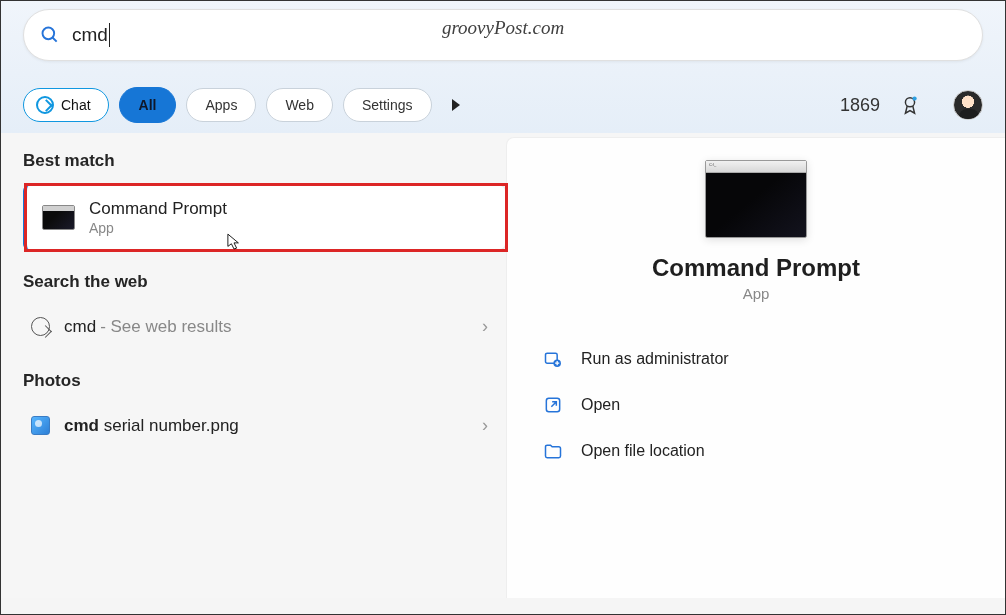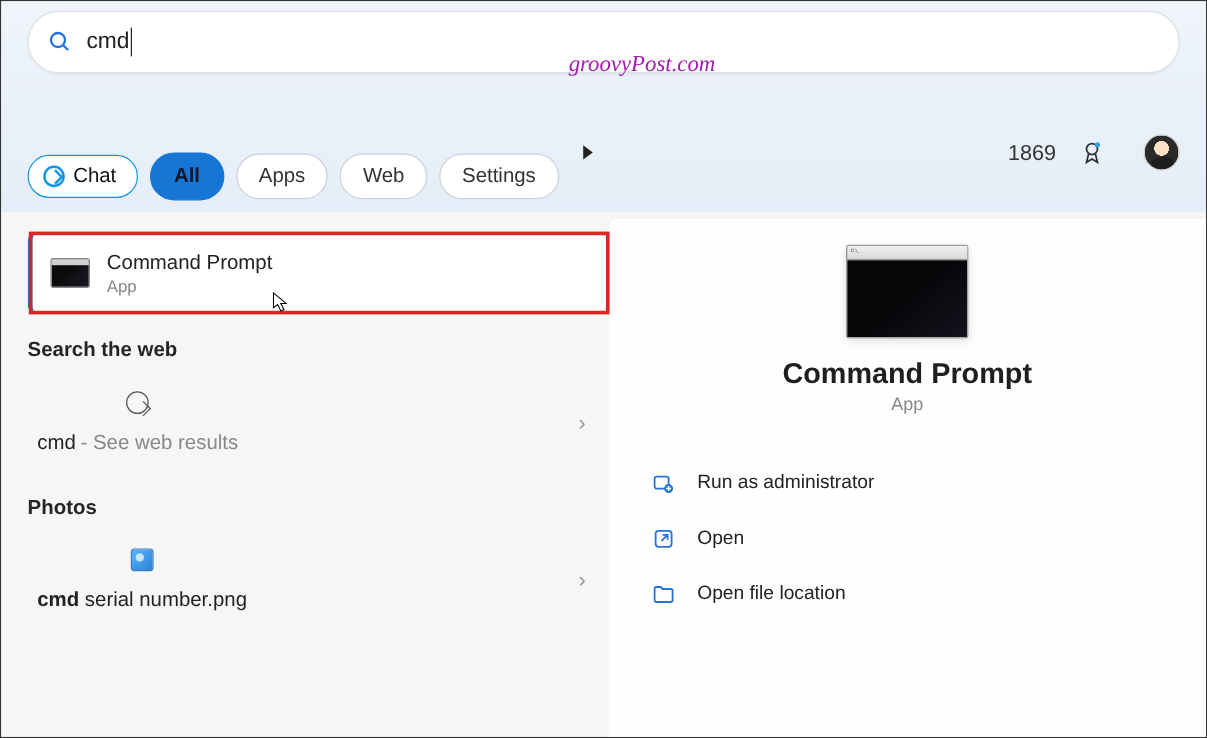--- a/index.html
+++ b/index.html
@@ -2,23 +2,23 @@
 <html><head>
   <meta charset="utf-8">
   <style>
     * { margin: 0; padding: 0; box-sizing: border-box; font-family: "Segoe UI", -apple-system, sans-serif; }
     body { width: 1006px; height: 615px; background: #f5f5f5; overflow: hidden; position: relative; border: 1px solid #333; }
     .top-area { background: linear-gradient(180deg, #f0f5fb 0%, #eaf1f9 100%); padding: 8px 22px 12px; }
     .search-bar { display: flex; align-items: center; background: #fff; border-radius: 28px; padding: 10px 16px; border: 1px solid #e0e0e0; box-shadow: 0 1px 3px rgba(0,0,0,0.06); height: 52px; }
     .search-icon { width: 20px; height: 20px; margin-right: 12px; color: #2674d9; }
     .search-input { border: none; outline: none; font-size: 19px; flex: 1; color: #222; background: transparent; }
     .search-cursor { display: inline-block; width: 1px; height: 24px; background: #222; margin-left: 1px; }
-    .watermark { position: absolute; top: 42px; left: 50%; transform: translateX(-50%); color: #a21caf; font-size: 19px; font-style: italic; font-family: Georgia, serif; pointer-events: none; z-index: 5; margin-left: 32px; }
+    .watermark { position: absolute; top: 16px; left: 50%; transform: translateX(-50%); color: #404040; font-size: 19px; font-style: italic; font-family: Georgia, serif; pointer-events: none; z-index: 5; }
     .filter-row { display: flex; align-items: center; gap: 10px; padding: 14px 22px 10px; background: linear-gradient(180deg, #eaf1f9 0%, #e5eef8 100%); }
-    .pill { display: inline-flex; align-items: center; justify-content: center; padding: 8px 18px; border-radius: 20px; font-size: 17px; border: 1px solid #c9d2db; background: #fff; color: #333; cursor: pointer; transition: all .12s; white-space: nowrap; margin-top: 40px; }
+    .pill { display: inline-flex; align-items: center; justify-content: center; padding: 8px 18px; border-radius: 20px; font-size: 14px; border: 1px solid #c9d2db; background: #fff; color: #333; cursor: pointer; transition: all .12s; white-space: nowrap; }
     .pill-chat { border: 1.5px solid #1097e0; background: #fff; color: #111; font-weight: 400; padding: 7px 17px 7px 12px; gap: 7px; }
     .pill-chat .bing-logo { width: 18px; height: 18px; display: inline-block; border: 2px solid #1097e0; border-radius: 50%; position: relative; }
     .pill-chat .bing-logo::after { content: ""; position: absolute; width: 7px; height: 7px; border-top: 2px solid #1097e0; border-right: 2px solid #1097e0; top: 3px; left: 4px; transform: rotate(45deg); }
     .pill-all { background: #1676d6; color: #0f172a; border-color: #1676d6; font-weight: 700; padding: 9px 19px; }
     .arrow-more { width: 16px; margin-left: 6px; color: #222; cursor: pointer; }
     .spacer { flex: 1; }
     .points { display: inline-flex; align-items: center; gap: 19px; font-size: 18px; color: #333; margin-right: 22px; }
     .medal-icon { width: 22px; height: 22px; position: relative; }
     .avatar { width: 30px; height: 30px; border-radius: 50%; background: radial-gradient(circle at 50% 38%, #ffe1c8 27%, #2a2a2a 28%); border: 1px solid #ccc; position: relative; overflow: hidden; }
     .avatar::after { content:""; position:absolute; bottom:-3px; left:5px; width:20px; height:13px; background:#1d1d1d; border-radius:8px 8px 0 0;}
@@ -27,21 +27,21 @@
     .right-col { flex: 1; background: #fefefe; border-top-left-radius: 8px; border-top: 1px solid #eee; border-left: 1px solid #eee; padding: 22px 0 0 0; margin-top: 4px; }
     .section-title { font-size: 17px; font-weight: 600; color: #252525; margin-bottom: 14px; }
     .result-card { display: flex; align-items: center; background: #fff; border: 1px solid #eaeaea; border-radius: 6px; padding: 13px 14px 13px 10px; position: relative; margin-bottom: 20px; cursor: pointer; border-left: 4px solid #1676d6; }
     .highlight-box { position: absolute; inset: -3px; border: 3px solid #dc2626; pointer-events: none; }
     .cmd-thumb { width: 33px; height: 25px; background: linear-gradient(135deg,#0b0b0b 40%,#1a1a2a); border: 1px solid #888; border-radius: 2px; margin-right: 14px; margin-left: 5px; position: relative; }
     .cmd-thumb::before { content:""; position:absolute; top:0; left:0; right:0; height:5px; background:#d0d0d0;}
     .result-text .title { font-size: 17px; color: #222; }
     .result-text .sub { font-size: 14px; color: #888; margin-top: 1px; }
     .cursor-arrow { position: absolute; top: 46px; left: 200px; width: 14px; height: 20px; pointer-events: none; }
     .web-row, .photo-row { display: flex; align-items: center; padding: 12px 18px 12px 8px; cursor: pointer; border-radius: 4px; justify-content: space-between; }
-    .row-left { display: flex; align-items: center; gap: 14px; flex-direction: column; }
+    .row-left { display: flex; align-items: center; gap: 14px; }
     .web-icon { width: 19px; height: 19px; border: 1.5px solid #555; border-radius: 50%; position: relative; }
     .web-icon::after { content:""; position:absolute; width:8px; height:8px; border:1.5px solid #555; border-left:none; border-bottom:none; transform:rotate(45deg); top:9px; left:9px;}
     .web-line { font-size: 17px; color: #222; }
     .web-line .gray { color: #888; margin-left: 4px; }
     .web-line .b { font-weight: 700; }
     .chev { color: #999; font-size: 18px; }
     .photo-icon { width: 19px; height: 19px; background: linear-gradient(135deg,#57b6ff,#2d7fd6); border-radius: 3px; border: 1px solid #3a7cc4; position: relative; }
     .photo-icon::after{content:""; position:absolute; width:7px;height:7px; background:#fff; border-radius:50%; top:3px; left:3px; opacity:.7;}
     .detail-center { text-align: center; }
     .big-thumb { width: 102px; height: 78px; margin: 0 auto 16px; background: linear-gradient(140deg,#060608 48%,#13131e); border: 1px solid #999; border-radius: 2px; position: relative; box-shadow: 0 2px 8px rgba(0,0,0,0.12); }
@@ -93,20 +93,21 @@
           <path d="M9 13 L7 21 L12 18 L17 21 L15 13"></path>
           <circle cx="17" cy="5" r="2.3" fill="#2da0e2" stroke="none"></circle>
         </svg>
     </span>
   </div>
   <div class="avatar"></div>
 </div>
 
 <div class="content">
   <div class="left-col">
+    <div class="section-title">Best match</div>
 
     <div class="result-card">
       <div class="highlight-box"></div>
       <div class="cmd-thumb"></div>
       <div class="result-text">
         <div class="title">Command Prompt</div>
         <div class="sub">App</div>
       </div>
       <svg class="cursor-arrow" viewBox="0 0 16 20" fill="#fff" stroke="#000" stroke-width="1">
           <path d="M1 1 L1 15 L5 12 L8 18 L11 17 L8 11 L13 11 Z"></path>

